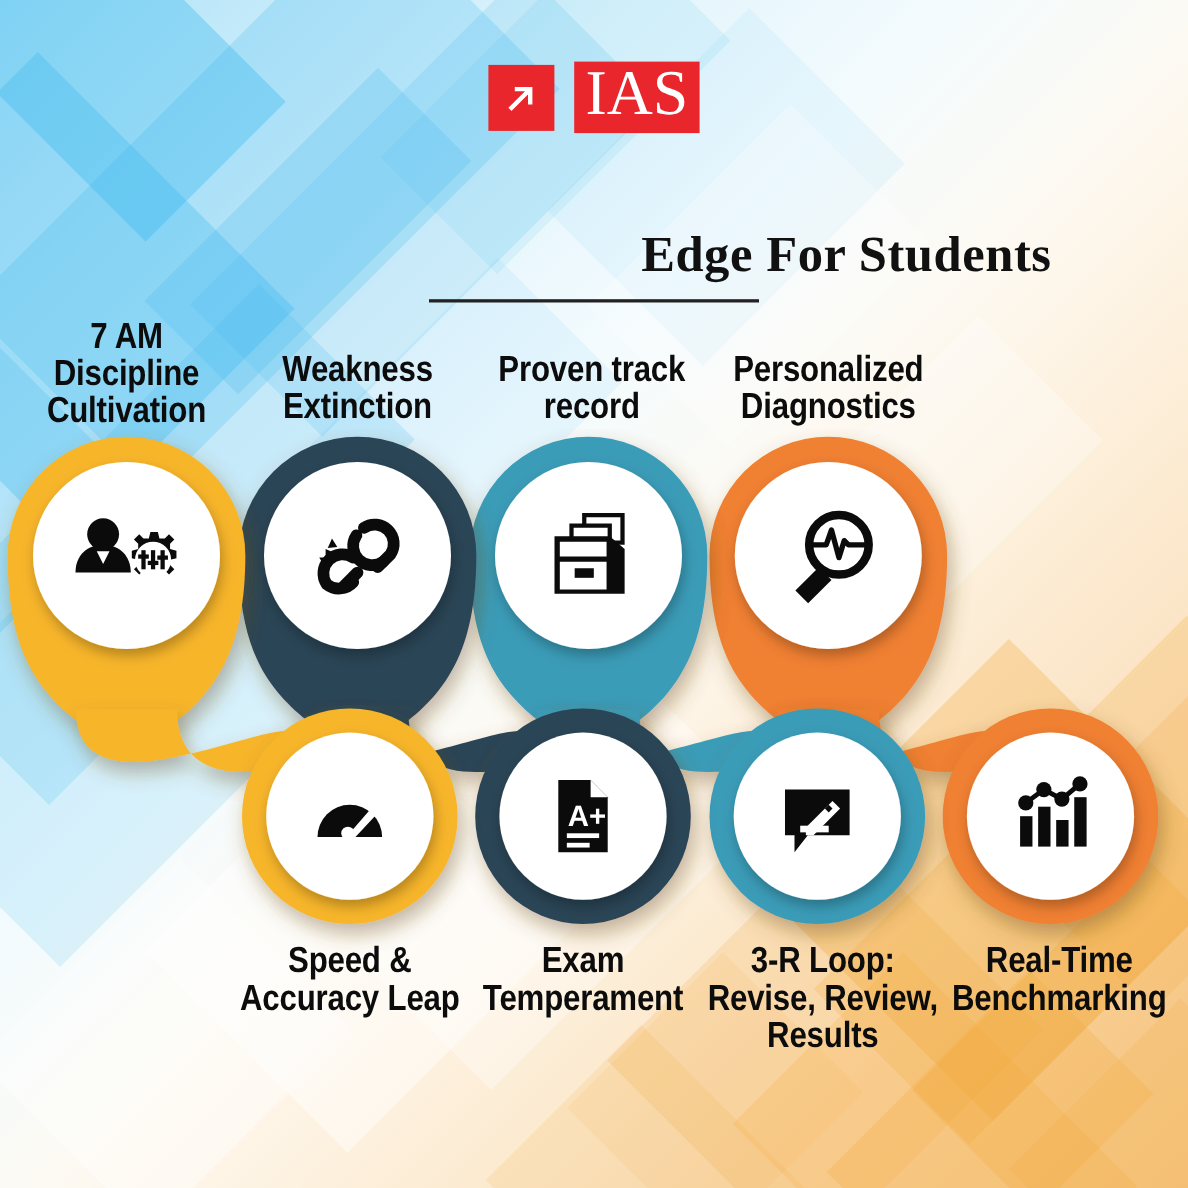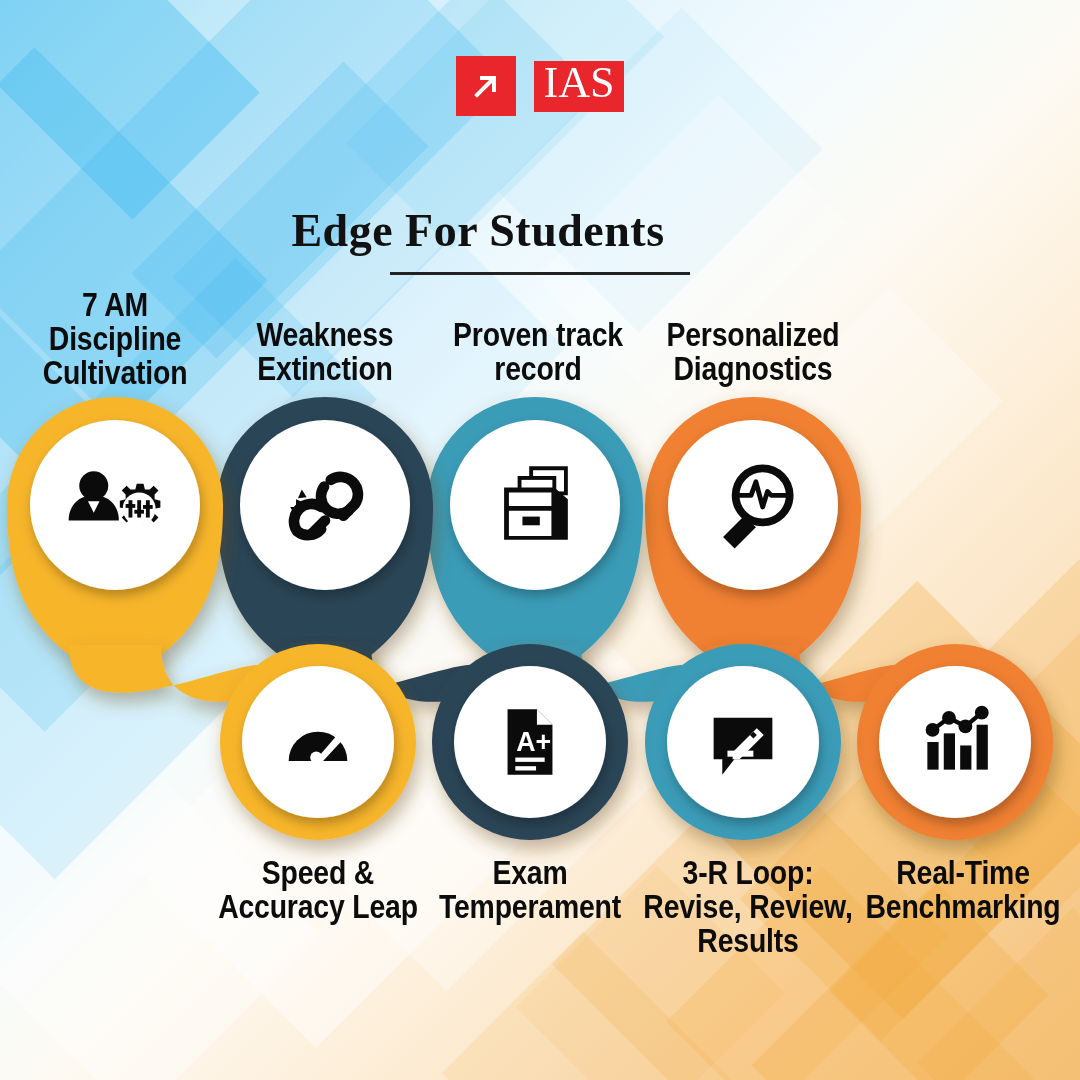--- a/index.html
+++ b/index.html
@@ -34,27 +34,27 @@
   }
   .logo-forum{
     font-family:"Liberation Serif", serif;
     font-weight:700; font-size:62px; color:#1f6dbb;
     letter-spacing:-1px; line-height:1;
     padding-bottom:4px;
   }
   .logo-ias{
     background:#e8262c; color:#fff;
     font-family:"Liberation Serif", serif;
-    font-weight:400; font-size:44px; line-height:1;
+    font-weight:400; font-size:58px; line-height:1;
     padding:0 10px 7px 10px; margin-left:4px;
   }
 
   .title{
     position:absolute; top:204px; left:0; width:956px;
-    text-align:center; z-index:6;
+    text-align:right; z-index:6;
     font-family:"Liberation Serif", serif;
     font-weight:700; font-size:46px; color:#111;
     letter-spacing:.5px;
   }
   .title-rule{
     position:absolute; top:272px; left:390px;
     width:300px; height:3px; background:#222; z-index:6;
   }
 
   

